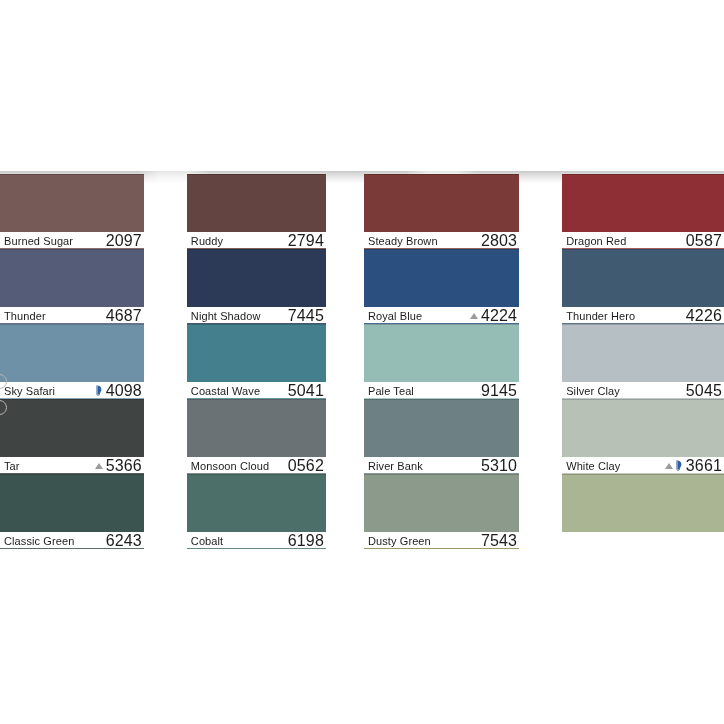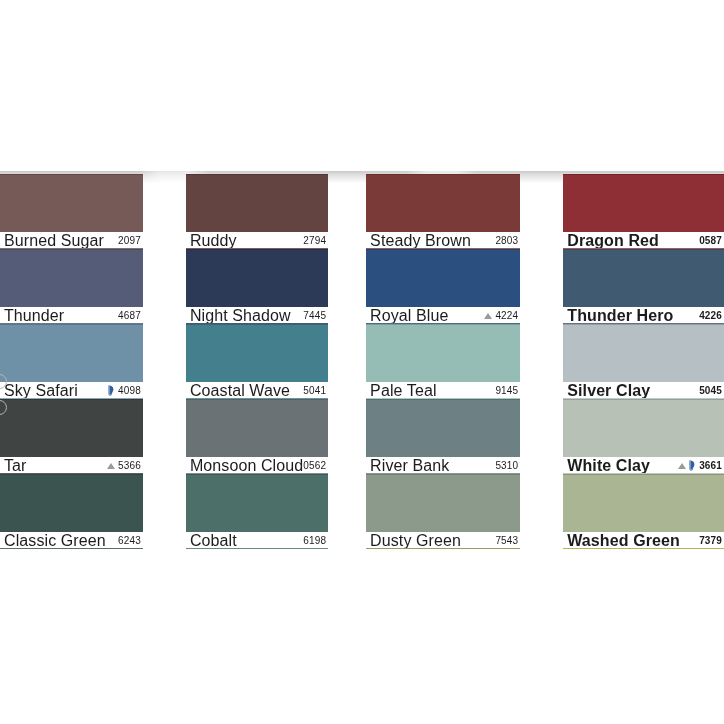--- a/index.html
+++ b/index.html
@@ -62,21 +62,21 @@
 
   .column {
     display: flex;
     flex-direction: column;
   }
 
   
   .col-0 { width: 152px; margin-left: 0px; }
   .col-1 { width: 147px; margin-left: 43px; }
   .col-2 { width: 164px; margin-left: 38px; }
-  .col-3 { width: 171px; margin-left: 43px; font-weight: bold; }
+  .col-3 { width: 171px; margin-left: 43px; }
 
   .swatch-cell {
     position: relative;
     width: 100%;
   }
 
   .chip {
     width: 100%;
     height: 58px;
     display: block;
@@ -104,35 +104,35 @@
 
   .caption .rule {
     position: absolute;
     left: 0;
     bottom: 0;
     width: 100%;
     height: 1px;
   }
 
   .name {
-    font-size: 16px;
+    font-size: 11px;
     color: #1c1c1c;
     letter-spacing: 0.1px;
     white-space: nowrap;
     text-align: right;
   }
 
   .meta {
     display: flex;
     align-items: center;
     gap: 3px;
   }
 
   .code {
-    font-size: 10px;
+    font-size: 16px;
     color: #1c1c1c;
     letter-spacing: 0.15px;
   }
 
   .icon-triangle {
     width: 0;
     height: 0;
     border-left: 4px solid transparent;
     border-right: 4px solid transparent;
     border-bottom: 6px solid #9a9a9a;
@@ -417,26 +417,19 @@
               </span>
               <span class="code">3661</span>
             </span>
             <div class="rule" style="background: rgb(194, 201, 192);"></div>
           </div>
         </div>
         <div class="swatch-cell">
           <div class="chip" style="background: rgb(170, 182, 147);">
             <div class="chip-top-edge"></div>
           </div>
-          <div class="caption">
-            <span class="name">Washed Green</span>
-            <span class="meta">
-              <span class="code">7379</span>
-            </span>
-            <div class="rule" style="background: rgb(179, 180, 92);"></div>
-          </div>
         </div>
       </div>
     </div>
 
 <div class="edge-dot" style="top: 374px;"></div>
     <div class="edge-dot" style="top: 400px;"></div>
   </div>
 
 </body></html>

